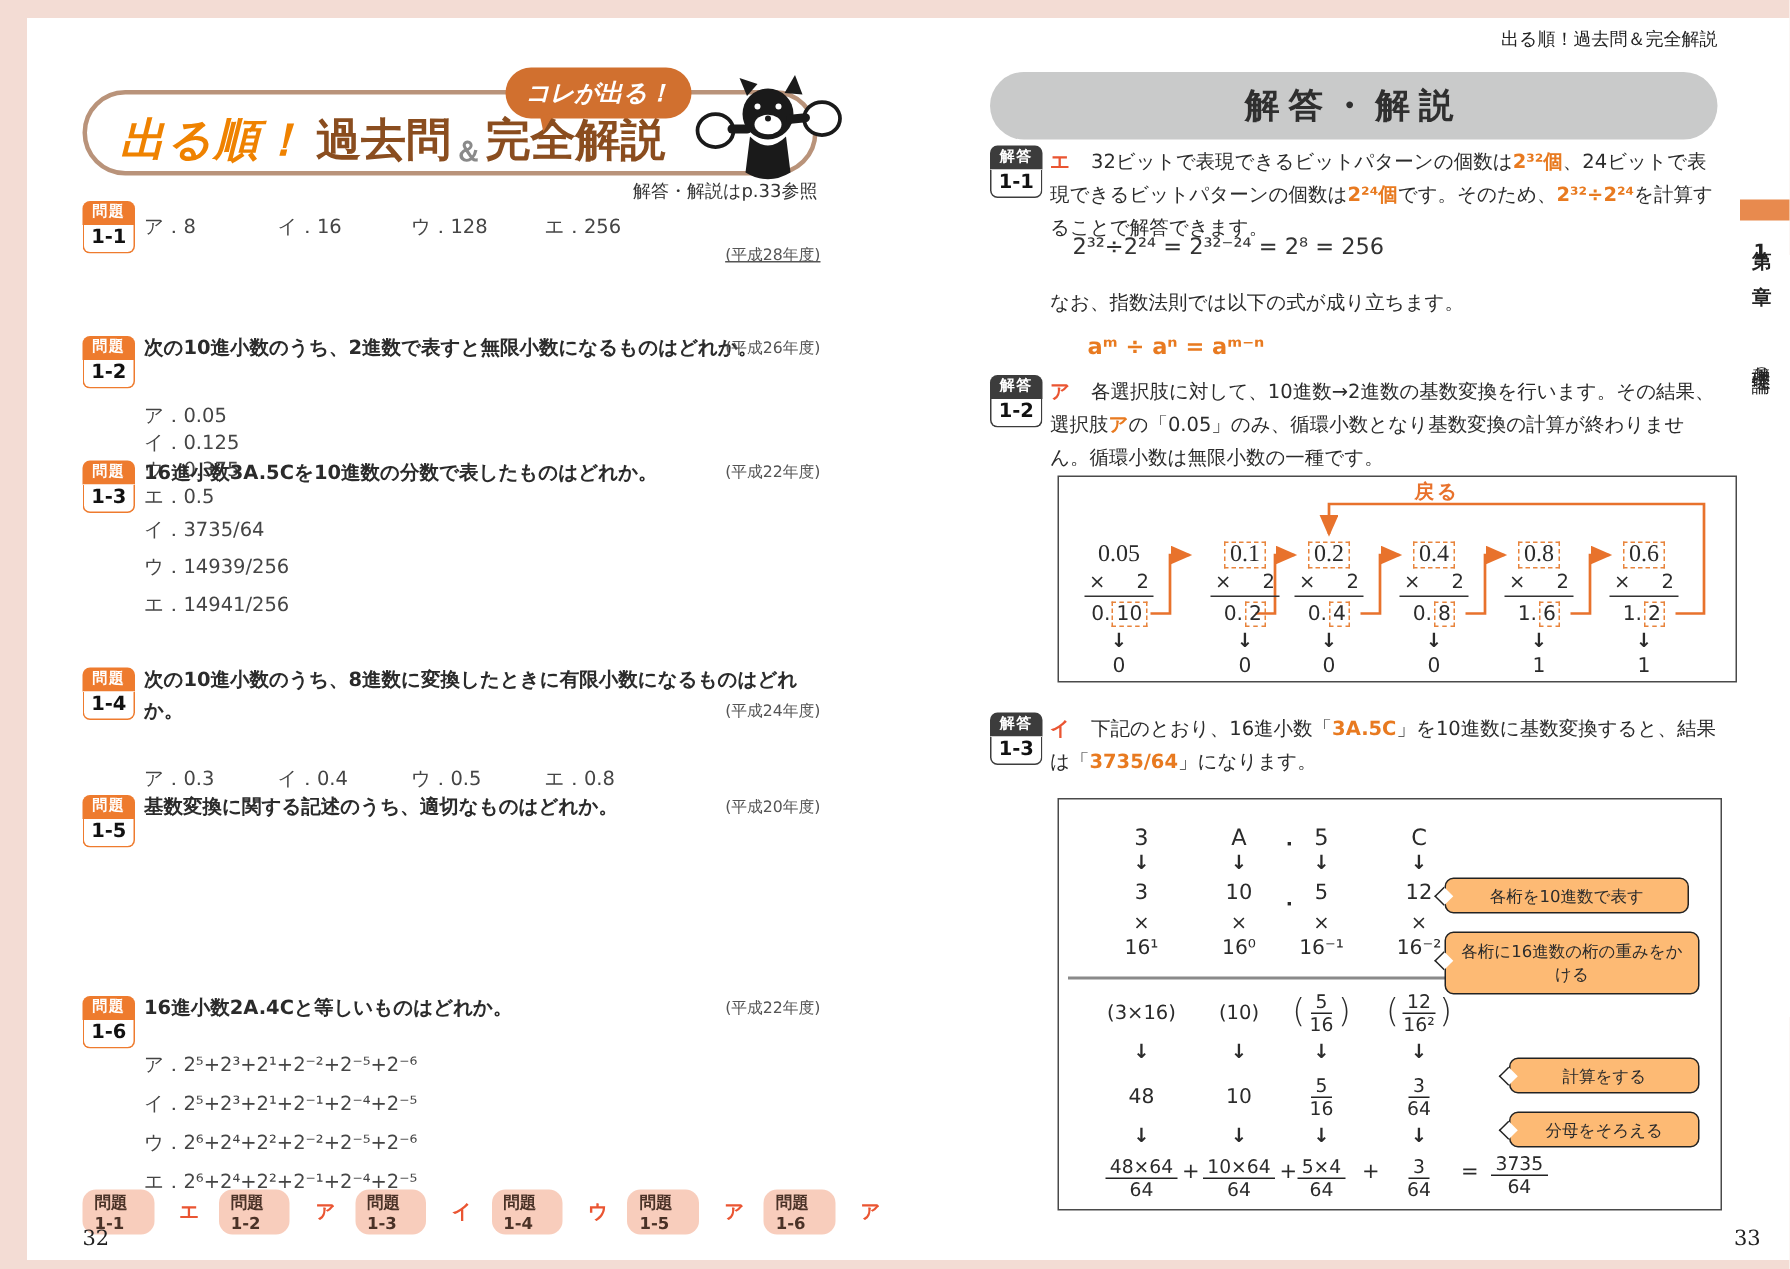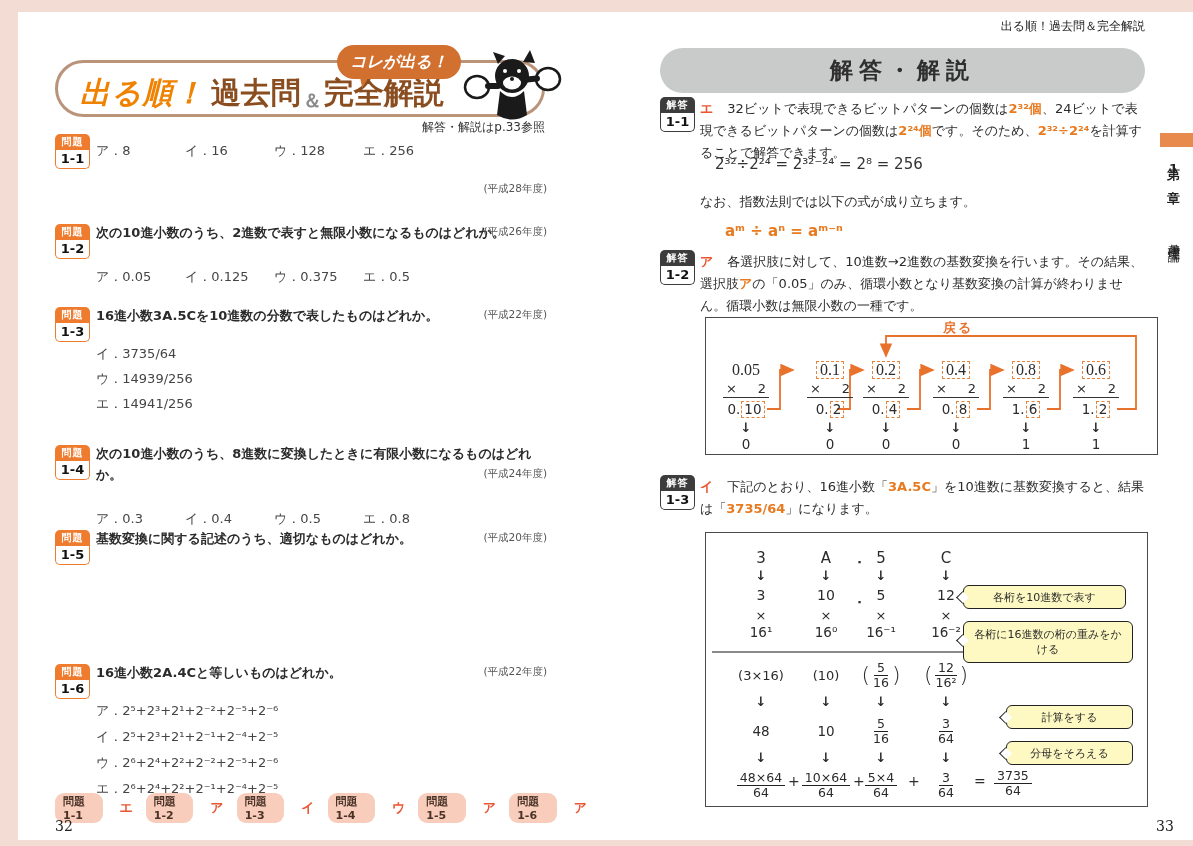--- a/index.html
+++ b/index.html
@@ -37,21 +37,21 @@
   .chip.dark .n{border-color:#3c3c3c;}
 
   
   .q{position:absolute;left:37px;width:492px;}
   .qbody{margin-left:41px;position:relative;}
   .qtitle{font-weight:bold;font-size:13px;line-height:21px;width:452px;word-break:break-all;}
   .qyear{position:absolute;right:0;font-size:10.5px;color:#555;font-weight:normal;}
   .opts-inline{display:flex;font-size:13px;color:#454545;}
   .opts-inline span{min-width:89px;}
   .opts-stack{font-size:13px;color:#454545;line-height:25px;}
-  .q1 .opts-inline{margin-top:10px;} .q2 .opts-inline{margin-top:25px;}
+  .q1 .opts-inline{margin-top:10px;} .q2 .opts-inline{margin-top:25px;flex-direction:column;}
   .q3 .opts-stack{margin-top:15px;} .q4 .opts-inline{margin-top:25px;}
   .q5 .opts-stack{margin-top:15px;} .q6 .opts-stack{margin-top:15px;line-height:26px;}
 
   .strip{position:absolute;left:37px;top:781px;width:532px;display:flex;justify-content:center;gap:13px;align-items:center;}
   .pill{background:var(--pill);border-radius:9px;padding:1px 8px;font-size:11px;font-weight:bold;color:#4a3227;}
   .pans{color:var(--letter);font-weight:bold;font-size:13px;margin-left:4px;}
   .pagenum{position:absolute;font-size:14px;color:#222;font-family:"DejaVu Serif","Liberation Serif",serif;}
 
   
   .runhead{position:absolute;top:6px;right:48px;font-size:12px;color:#222;}
@@ -90,21 +90,21 @@
   .d2 .rweight{height:22px;font-size:13.5px;line-height:18px;}
   .d2 .rparen{height:40px;margin-top:10px;display:flex;align-items:center;font-size:13px;}
   .d2 .rcalc{height:40px;display:flex;align-items:center;font-size:13.5px;}
   .d2 .rfinal{height:36px;display:flex;align-items:center;}
   .fr{display:inline-flex;flex-direction:column;align-items:center;font-size:12.5px;line-height:14px;}
   .fr .fn{border-bottom:1.4px solid #222;padding:0 3px;}
   .fr .fd{padding:0 3px;}
   .bigparen{font-size:22px;font-weight:200;line-height:22px;}
   .d2dot{position:absolute;left:146px;width:12px;text-align:center;font-size:15px;font-weight:bold;}
   .d2rule{position:absolute;left:6px;top:118px;width:298px;border-top:2px solid #8a8a8a;}
-  .callout{position:absolute;background:#fef9c3;border:1.5px solid #222;border-radius:6px;
+  .callout{position:absolute;background:#fdba74;border:1.5px solid #222;border-radius:6px;
            font-size:11px;display:flex;align-items:center;justify-content:center;text-align:center;line-height:15px;}
   .ctail{position:absolute;left:-6px;top:7px;width:9px;height:9px;background:#fff;
          border-left:1.5px solid #222;border-bottom:1.5px solid #222;transform:rotate(45deg);}
   .opmark{position:absolute;font-size:14px;}
 
   
   .tabmark{position:absolute;left:542px;top:121px;width:33px;height:14px;background:#e88a4e;}
   .sidechap{position:absolute;left:546px;top:145px;writing-mode:vertical-rl;text-orientation:upright;
             font-size:13px;font-weight:bold;color:#222;letter-spacing:4px;}
   .sidesec{position:absolute;left:547px;top:222px;writing-mode:vertical-rl;text-orientation:upright;
@@ -145,21 +145,21 @@
     </svg>
 
     <div class="refnote">解答・解説はp.33参照</div>
 
     <div class="q q1" style="top:120px;">
       <div class="chip">
         <div class="t">問題</div>
         <div class="n">1-1</div>
       </div>
       <div class="qbody">
-        <div class="qyear" style="top:40px;">(平成28年度)</div>
+        <div class="qyear" style="top:21px;text-decoration:underline;">(平成28年度)</div>
         <div class="opts-inline">
           <span>ア．8</span>
           <span>イ．16</span>
           <span>ウ．128</span>
           <span>エ．256</span>
         </div>
       </div>
     </div>
 
     <div class="q q2" style="top:210px;">

